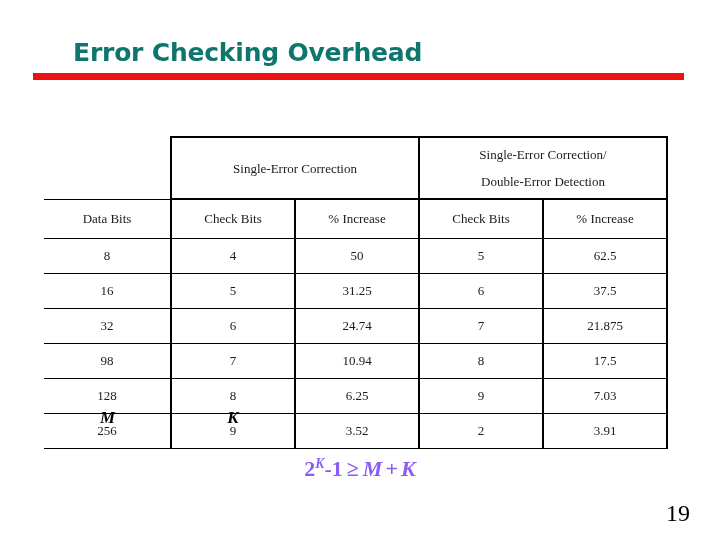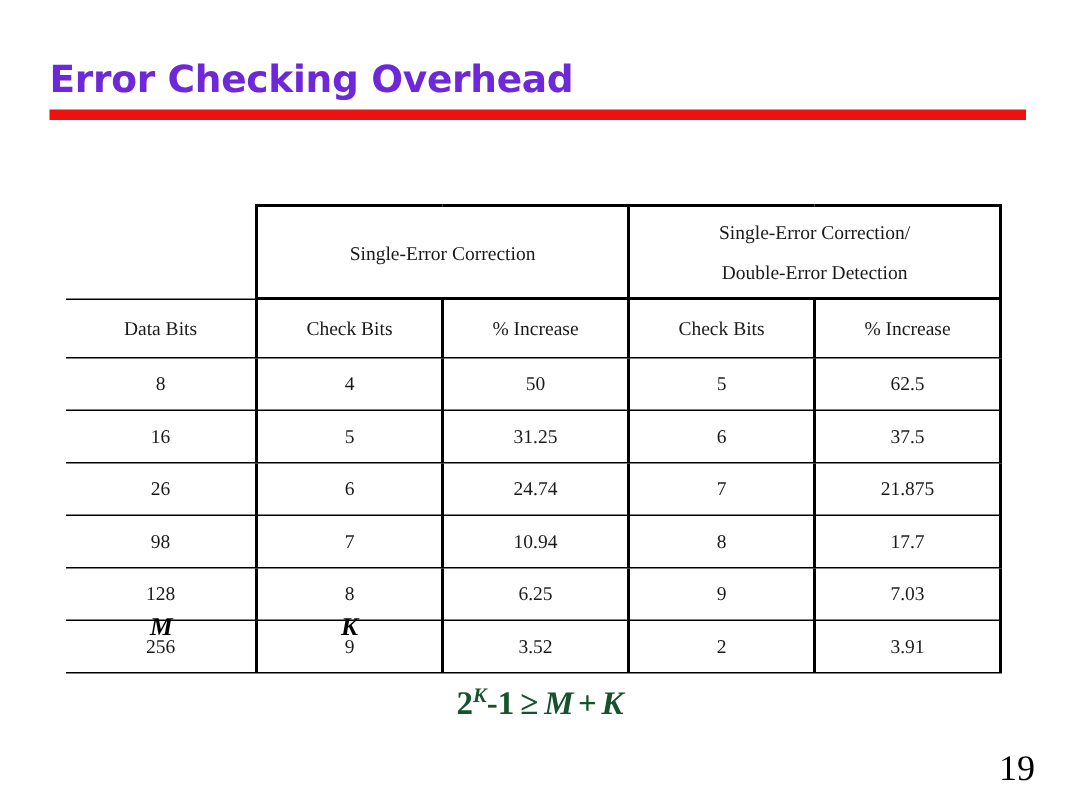--- a/index.html
+++ b/index.html
@@ -22,23 +22,24 @@
     position: absolute;
     left: 33px;
     top: 38px;
     width: 651px;
   }
   #slide-title {
     font-family: "DejaVu Sans", "Liberation Sans", sans-serif;
     font-weight: bold;
     font-size: 25px;
     line-height: 30px;
-    color: #6d28d9;
+    color: #0f766e;
     letter-spacing: -0.2px;
     white-space: nowrap;
+    margin-left: 40px;
   }
   #title-rule {
     margin-top: 5px;
     width: 651px;
     height: 7px;
     background: #ee1111;
   }
 
   
   #table-wrap {
@@ -117,21 +118,21 @@
   
   #formula {
     position: absolute;
     left: 0;
     top: 456px;
     width: 720px;
     text-align: center;
     font-family: "Liberation Serif", "DejaVu Serif", serif;
     font-weight: bold;
     font-size: 22px;
-    color: #14532d;
+    color: #8b5cf6;
     white-space: nowrap;
   }
   #formula .base { font-weight: bold; }
   #formula sup {
     font-style: italic;
     font-weight: bold;
     font-size: 0.62em;
     vertical-align: super;
   }
   #formula .rel { margin: 0 4px 0 4px; font-weight: bold; }
@@ -198,32 +199,32 @@
           <td class="cell thin vl vr">62.5</td>
         </tr>
         <tr>
           <td class="cell">16</td>
           <td class="cell vl">5</td>
           <td class="cell vl">31.25</td>
           <td class="cell vl">6</td>
           <td class="cell vl vr">37.5</td>
         </tr>
         <tr>
-          <td class="cell thin">26</td>
+          <td class="cell thin">32</td>
           <td class="cell thin vl">6</td>
           <td class="cell thin vl">24.74</td>
           <td class="cell thin vl">7</td>
           <td class="cell thin vl vr">21.875</td>
         </tr>
         <tr>
           <td class="cell">98</td>
           <td class="cell vl">7</td>
           <td class="cell vl">10.94</td>
           <td class="cell vl">8</td>
-          <td class="cell vl vr">17.7</td>
+          <td class="cell vl vr">17.5</td>
         </tr>
         <tr>
           <td class="cell thin">128</td>
           <td class="cell thin vl">8</td>
           <td class="cell thin vl">6.25</td>
           <td class="cell thin vl">9</td>
           <td class="cell thin vl vr">7.03</td>
         </tr>
         <tr>
           <td class="cell thin">256</td>

